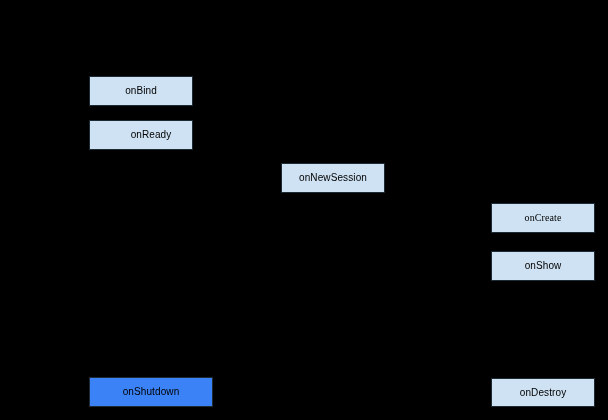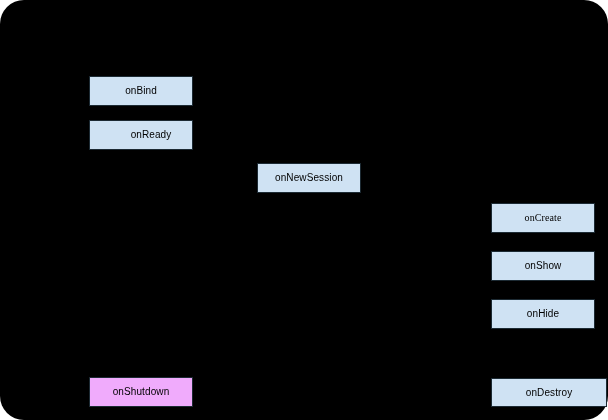--- a/index.html
+++ b/index.html
@@ -10,21 +10,20 @@
     width: 608px;
     height: 420px;
     overflow: hidden;
     font-family: "Liberation Sans", sans-serif;
   }
   .canvas {
     position: relative;
     width: 608px;
     height: 420px;
     background: #000000;
-    border-radius: 24px;
   }
   .node {
     position: absolute;
     box-sizing: border-box;
     border: 1px solid #1c2a33;
     background: #cfe2f3;
     display: flex;
     align-items: center;
     justify-content: center;
   }
@@ -39,31 +38,28 @@
 </head>
 <body>
 
 <div class="canvas" id="diagram-canvas" style="background: rgb(0, 0, 0);">
     <div class="node" style="left: 89px; top: 76px; width: 104px; height: 30px; background: rgb(207, 226, 243); border-color: rgb(28, 42, 51);">
       <span class="node-label" style="color: rgb(0, 0, 0);">onBind</span>
     </div>
     <div class="node" style="left: 89px; top: 120px; width: 104px; height: 30px; background: rgb(207, 226, 243); border-color: rgb(28, 42, 51); padding-left: 20px;">
       <span class="node-label" style="color: rgb(0, 0, 0);">onReady</span>
     </div>
-    <div class="node" style="left: 257px; top: 163px; width: 104px; height: 30px; background: rgb(207, 226, 243); border-color: rgb(28, 42, 51);">
+    <div class="node" style="left: 281px; top: 163px; width: 104px; height: 30px; background: rgb(207, 226, 243); border-color: rgb(28, 42, 51);">
       <span class="node-label" style="color: rgb(0, 0, 0);">onNewSession</span>
     </div>
     <div class="node" style="left: 491px; top: 203px; width: 104px; height: 30px; background: rgb(207, 226, 243); border-color: rgb(28, 42, 51);">
       <span class="node-label" style="color: rgb(0, 0, 0); font-family: Liberation Serif, serif;">onCreate</span>
     </div>
     <div class="node" style="left: 491px; top: 251px; width: 104px; height: 30px; background: rgb(207, 226, 243); border-color: rgb(28, 42, 51);">
       <span class="node-label" style="color: rgb(0, 0, 0);">onShow</span>
     </div>
-    <div class="node" style="left: 491px; top: 299px; width: 104px; height: 30px; background: rgb(207, 226, 243); border-color: rgb(28, 42, 51);">
-      <span class="node-label" style="color: rgb(0, 0, 0);">onHide</span>
-    </div>
-    <div class="node" style="left: 89px; top: 377px; width: 104px; height: 30px; background: #f0abfc; border-color: rgb(28, 42, 51);">
+    <div class="node" style="left: 89px; top: 377px; width: 124px; height: 30px; background: #3b82f6; border-color: rgb(28, 42, 51);">
       <span class="node-label" style="color: rgb(0, 0, 0);">onShutdown</span>
     </div>
-    <div class="node" style="left: 491px; top: 378px; width: 116px; height: 29px; background: rgb(207, 226, 243); border-color: rgb(28, 42, 51);">
+    <div class="node" style="left: 491px; top: 378px; width: 104px; height: 29px; background: rgb(207, 226, 243); border-color: rgb(28, 42, 51);">
       <span class="node-label" style="color: rgb(0, 0, 0);">onDestroy</span>
     </div>
   </div>
 
 </body></html>

